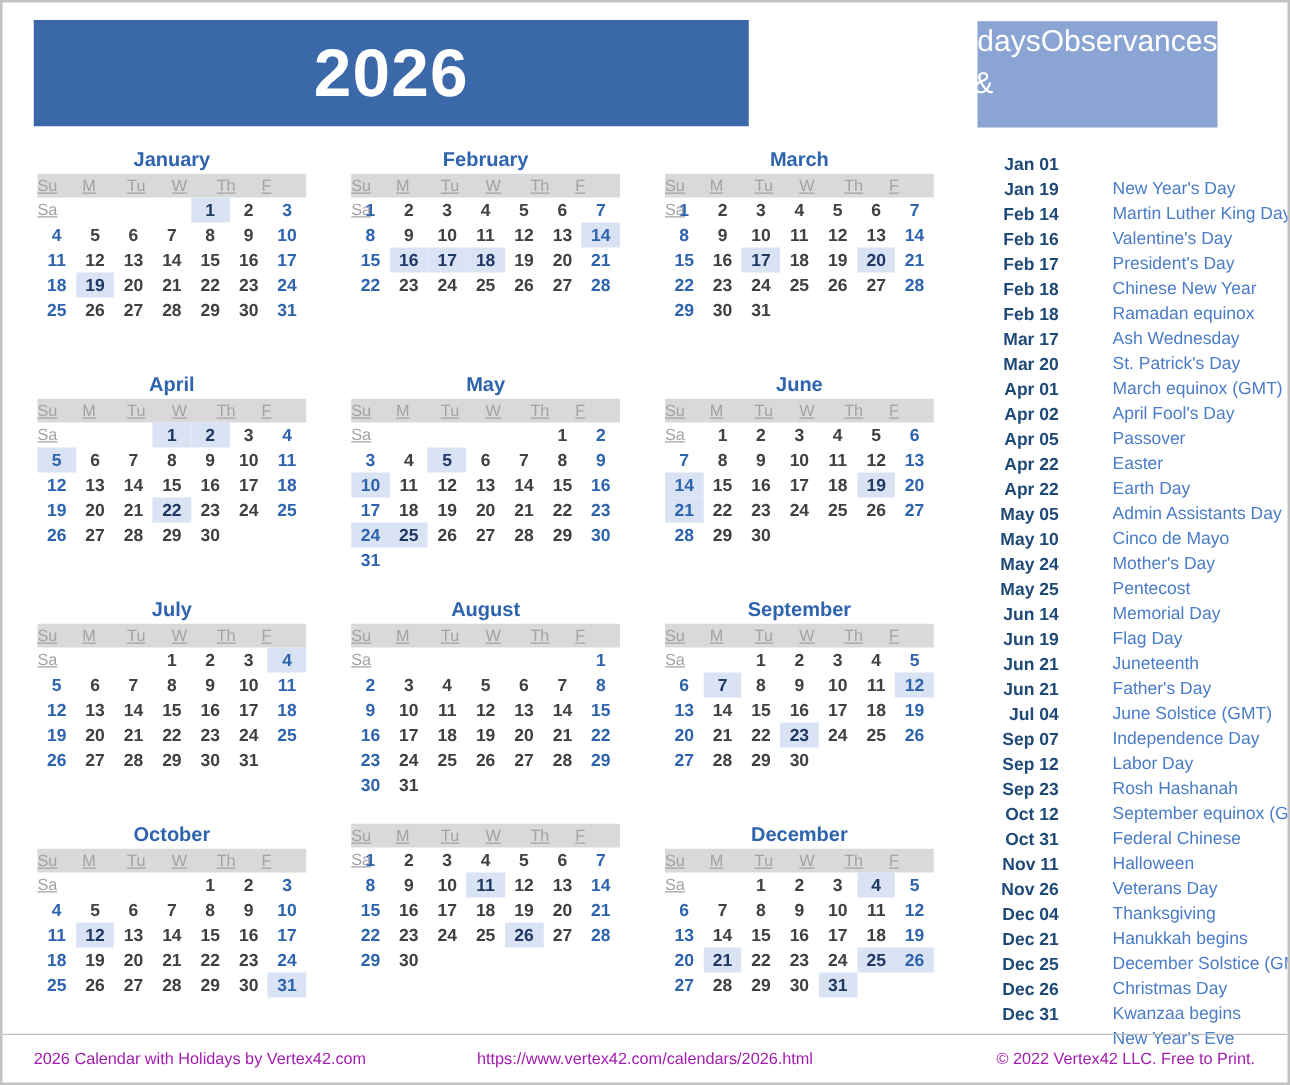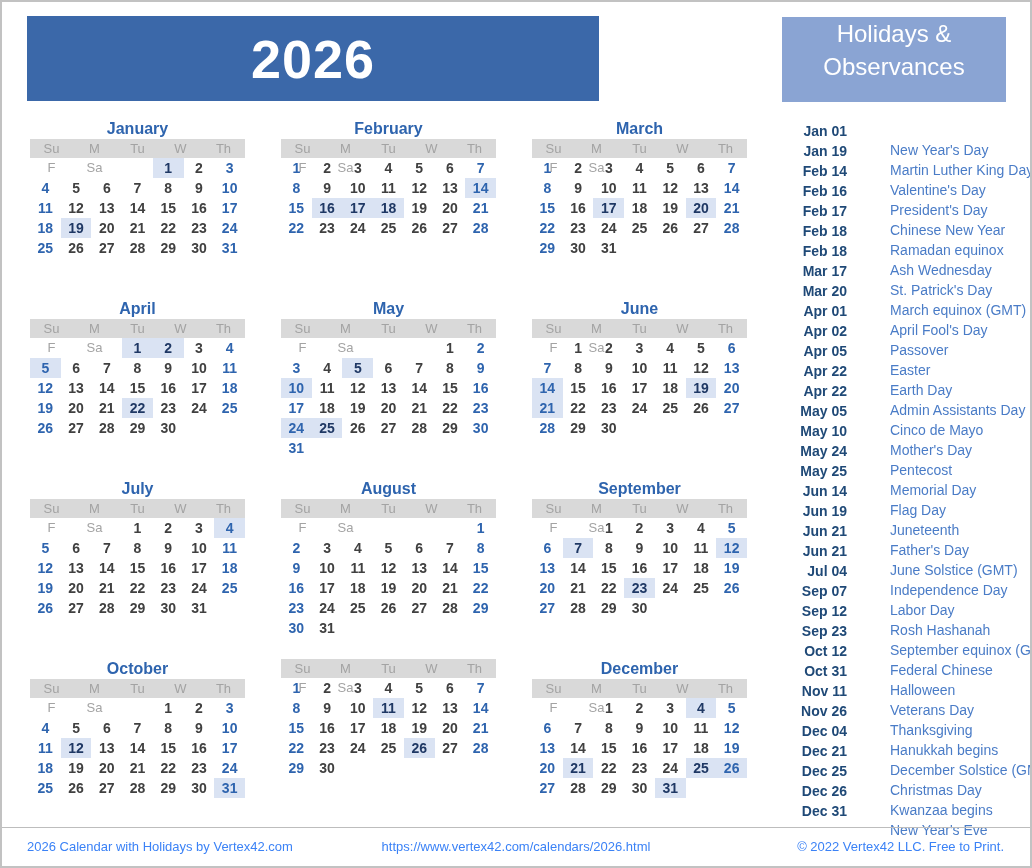--- a/index.html
+++ b/index.html
@@ -19,47 +19,47 @@
     position:absolute; left:28px; top:117px; width:717px;
     display:grid; grid-template-columns:repeat(3,215px);
     column-gap:36px; row-gap:21px;
   }
   .month { width:215px; height:159px; }
   .mtitle {
     text-align:center; font-size:16px; font-weight:bold;
     color:var(--month-title,#2E64AE); height:20px; line-height:19px;
   }
   .dow {
-    display:grid; grid-template-columns:repeat(5,1fr);
+    display:grid; grid-template-columns:repeat(6,1fr);
     background:var(--day-header-bg,#D9D9D9);
-    height:19px; line-height:19px; text-align:center;
-    font-size:13px; color:var(--day-header-text,#A3A3A3);
+    height:19px; line-height:19px; 
+    font-size:13px; color:var(--day-header-text,#A3A3A3);text-decoration:underline;
   }
   .days {
     display:grid; grid-template-columns:repeat(7,1fr); grid-auto-rows:20px;
     text-align:center; font-size:14px; font-weight:bold;
     color:var(--weekday,#404040);
   }
   .day { line-height:20px; }
   .day.we { color:var(--weekend,#2E64AE); }
   .day.hl { background:var(--highlight-bg,#DAE3F3); }
   .day.hl:not(.we) { color:var(--highlight-text,#1F3864); }
   .holidays-header {
-    position:absolute; left:780px; top:15px; width:224px; height:85px;
+    position:absolute; left:780px; top:15px; width:192px; height:85px;
     background:var(--panel-header,#8AA4D3); color:#fff;
     font-size:24px; line-height:33px; text-align:center;
-    display:flex; flex-direction:column; justify-content:flex-start;
+    display:flex; flex-direction:row; justify-content:flex-end;
   }
   .holidays-list { position:absolute; left:780px; top:119px; width:248px; }
   .hrow { display:flex; height:20px; line-height:20px; font-size:14px; white-space:nowrap;gap:36px; }
   .hdate { width:65px; text-align:right; font-weight:bold; color:var(--holiday-date,#1F4977); flex:none; }
   .hname { margin-left:7px; color:var(--holiday-name,#4A7CC7);margin-top:19px; }
   .footer {
     position:absolute; left:0; right:0; bottom:0; height:39px;
-    border-top:1px solid #bdbdbd; font-size:13px; color:#3b82f6;
+    border-top:1px solid #bdbdbd; font-size:13px; color:#a21caf;
   }
   .footer span { position:absolute; top:0; line-height:37px; }
   .footer-left { left:25px; }
   .footer-center { left:0; width:100%; text-align:center; }
   .footer-right { right:26px; }
 </style>
 </head>
 <body>
 
 <div class="page">

